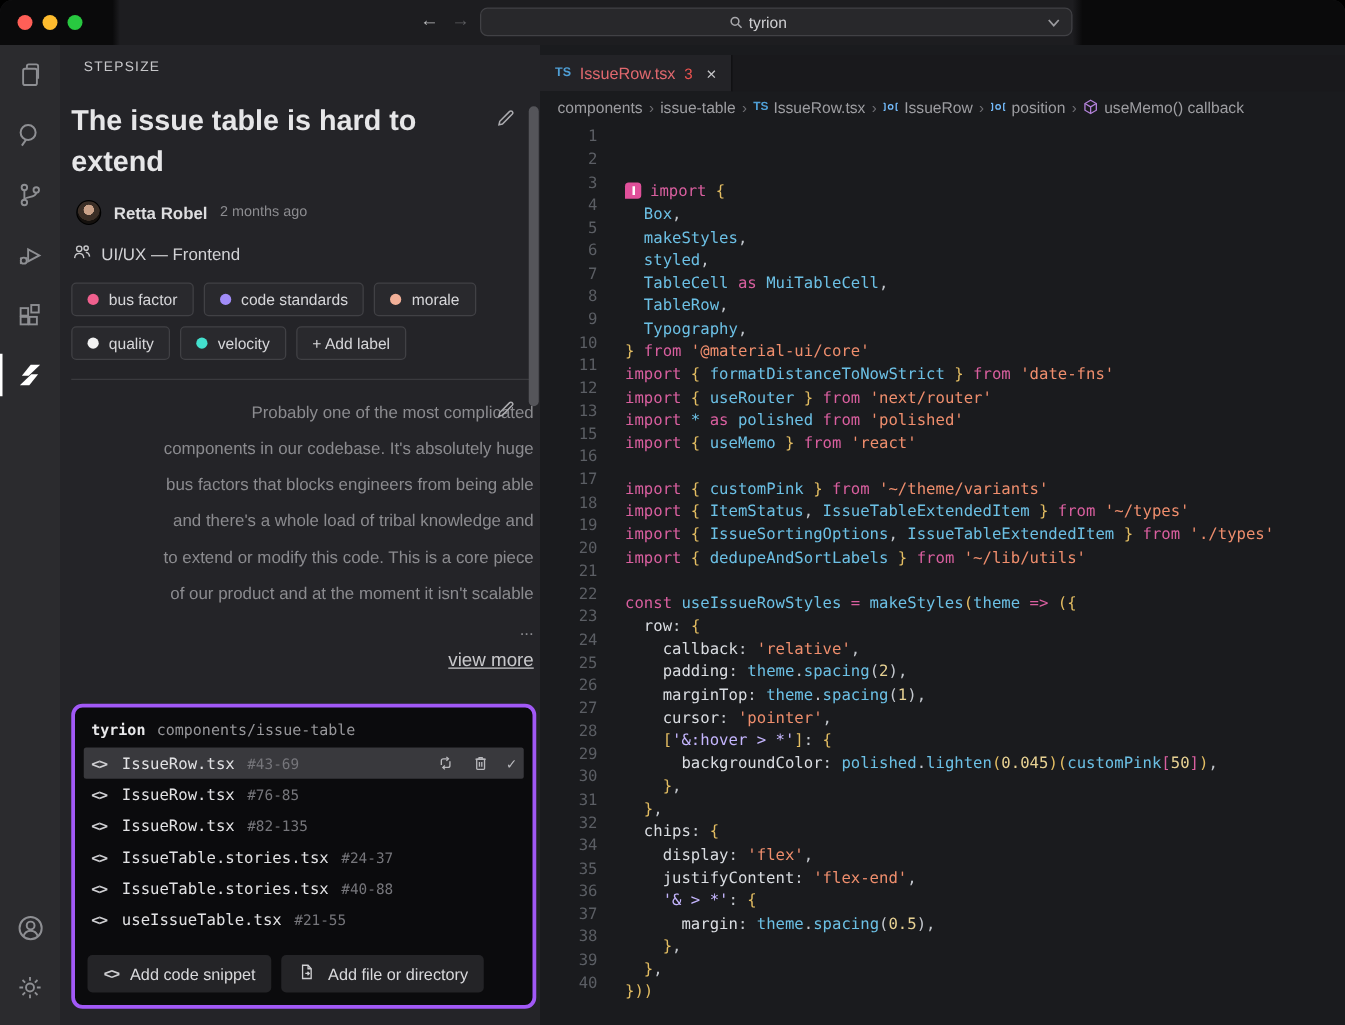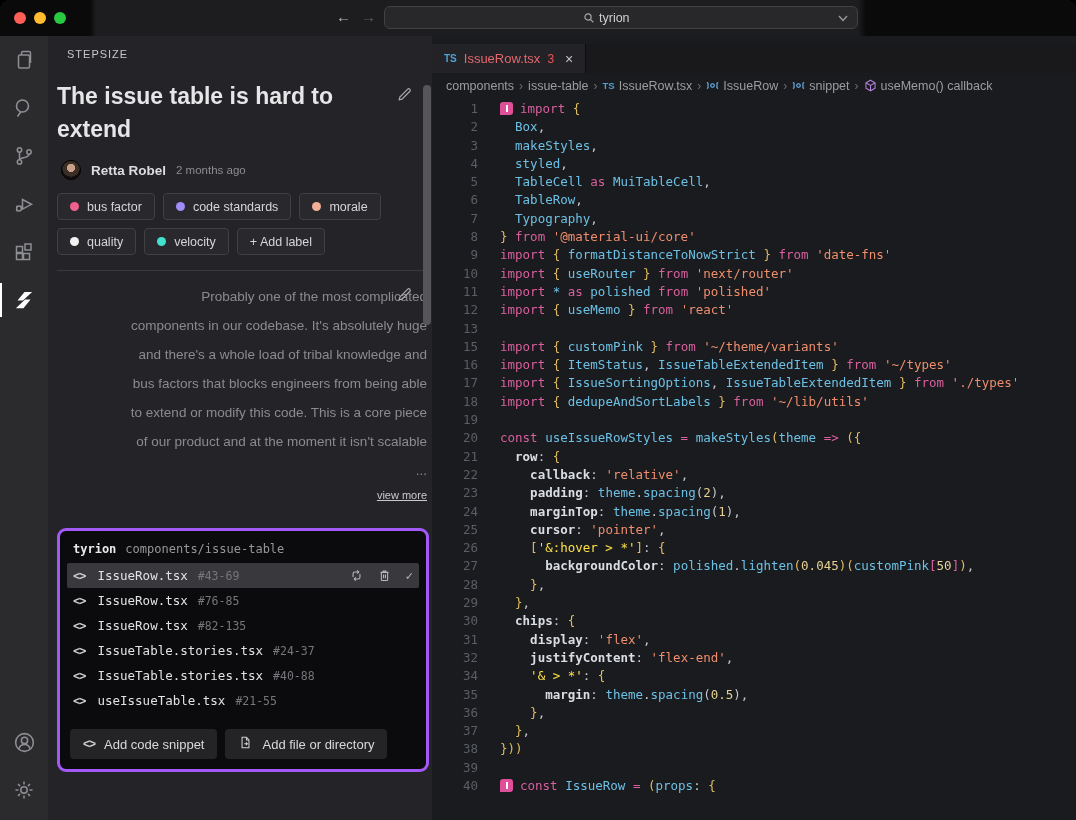--- a/index.html
+++ b/index.html
@@ -59,21 +59,21 @@
   .author-name { margin-left:10px; font-size:13.5px; font-weight:700; color:#dddddf; }
   .author-time { margin-left:10px; font-size:11.5px; color:#8c8c90; }
   .team-row { display:flex; align-items:center; gap:7px; margin-top:13px; color:#d2d2d5; font-size:13.5px; }
   .chip-wrap { display:flex; flex-wrap:wrap; gap:8px; margin-top:13px; width:350px; }
   .chip { display:inline-flex; align-items:center; gap:8px; height:27px; padding:0 12px;
     background:#29292d; border:1px solid #414145; border-radius:4px; color:#d6d6d9; font-size:12.5px; cursor:pointer; }
   .chip .dot { width:9px; height:9px; border-radius:50%; display:block; }
   .divider { height:1px; background:#3a3a3e; margin:15px 2px 0 0; }
   .desc-wrap { position:relative; margin-top:11px;text-align:right; }
   .desc-line { font-size:13.5px; line-height:29px; color:#8b8b8f; white-space:nowrap; }
-  .view-more { display:inline-block; margin-top:2px; font-size:11px; color:#c9c9cc; text-decoration:underline; cursor:pointer; }
+  .view-more { display:inline-block; margin-top:2px; font-size:15px; color:#c9c9cc; text-decoration:underline; cursor:pointer; }
 
   
   .snippet-box { margin-top:25px; width:372px; background:#0b0b0d; border:3px solid #a259f7; border-radius:9px; padding:8px 7px 10px; font-family:"DejaVu Sans Mono", monospace; }
   .snip-header { display:flex; gap:9px; padding:3px 6px 7px; font-size:12px; }
   .snip-repo { color:#e8e8ea; font-weight:700; }
   .snip-path { color:#97979b; }
   .snip-row { display:flex; align-items:center; height:25px; padding:0 6px; color:#d7d7da; font-size:12.5px; cursor:pointer; border-radius:2px; }
   .snip-row.active { background:#39393d; }
   .snip-code-icon { font-weight:700; letter-spacing:-1px; margin-right:12px; color:#cfcfd2; font-size:12px; }
   .snip-file { color:#e2e2e4; }
@@ -96,29 +96,29 @@
   .breadcrumbs { height:25px; display:flex; align-items:center; gap:5px; padding-left:14px; font-size:12.5px; color:#9d9da1; white-space:nowrap; overflow:hidden; }
   .bc-item { display:flex; align-items:center; gap:4px; cursor:pointer; }
   .bc-sep { color:#6d6d72; font-size:12px; }
   .bc-ts { color:#4f9fd6; font-size:9.5px; font-weight:700; }
   .bc-ico { display:flex; }
 
   .code { position:relative; padding-top:2px; height:730px; overflow:hidden;
     font-family:"DejaVu Sans Mono", monospace; font-size:12.5px; }
   .cl { display:flex; height:18.3px; line-height:18.3px; white-space:pre; }
   .ln { width:46px; text-align:right; color:#5b5e64; flex:none; }
-  .lc { margin-left:22px; }
+  .lc { margin-left:22px;margin-top:44px; }
   .marker { display:inline-block; position:relative; width:13px; height:13px; margin:0 7px -2px 0;
     background:#e0509a; border-radius:3px 3px 3px 0; }
   .marker::before { content:""; position:absolute; left:5.5px; top:3px; width:2px; height:7px; background:#fff; }
   .tk-kw   { color:#d95f9f; }
   .tk-id   { color:#6cc0e5; }
-  .tk-prop { color:#dadde2;font-weight:bold; }
+  .tk-prop { color:#dadde2; }
   .tk-str  { color:#ef8e6d; }
-  .tk-strp { color:#fde047; }
+  .tk-strp { color:#c4b5fd; }
   .tk-num  { color:#e7d193; }
   .tk-br1  { color:#e3bd62; }
   .tk-br2  { color:#d95f9f; }
   .tk-pun  { color:#c3c7cd; }
   .tk-plain{ color:#cccccc; }
 </style>
 </head>
 <body>
 
 <div id="window">
@@ -235,20 +235,31 @@
           </svg>
       </span>
     </div>
 
     <div class="author-row">
       <span class="avatar"></span>
       <span class="author-name">Retta Robel</span>
       <span class="author-time">2 months ago</span>
     </div>
 
+    <div class="team-row">
+      <span>
+        <svg width="17" height="17" viewBox="0 0 24 24" fill="none" stroke="#c6c6c9" stroke-width="1.6">
+            <circle cx="9" cy="8.5" r="3"></circle>
+            <path d="M3.8 19c.4-3.6 2.5-5.3 5.2-5.3s4.8 1.7 5.2 5.3"></path>
+            <circle cx="16.8" cy="7.8" r="2.4"></circle>
+            <path d="M16.4 12.4c2.6.2 4 1.9 4.3 5"></path>
+          </svg>
+      </span>
+      <span>UI/UX — Frontend</span>
+    </div>
 
     <div class="chip-wrap">
       <div class="chip">
           <span class="dot" style="background: rgb(240, 96, 142);"></span>
           <span>bus factor</span>
         </div>
         <div class="chip">
           <span class="dot" style="background: rgb(161, 140, 248);"></span>
           <span>code standards</span>
         </div>
@@ -268,22 +279,22 @@
         <span>+ Add label</span>
       </div>
     </div>
 
     <div class="divider"></div>
 
     <div class="desc-wrap">
       <div id="desc-lines">
           <div class="desc-line">Probably one of the most complicated</div>
           <div class="desc-line">components in our codebase. It's absolutely huge</div>
+          <div class="desc-line">bus factors that blocks engineers from being able</div>
           <div class="desc-line">and there's a whole load of tribal knowledge and</div>
-          <div class="desc-line">bus factors that blocks engineers from being able</div>
           <div class="desc-line">to extend or modify this code. This is a core piece</div>
           <div class="desc-line">of our product and at the moment it isn't scalable</div>
           <div class="desc-line">...</div>
         </div>
       <span class="edit-pen" style="top:4px;">
         <svg width="17" height="17" viewBox="0 0 24 24" fill="none" stroke="currentColor" stroke-width="1.7">
             <path d="M4.5 19.5l.9-3.9L16.6 4.4a1.9 1.9 0 0 1 2.7 0l.3.3a1.9 1.9 0 0 1 0 2.7L8.4 18.6z"></path>
           </svg>
       </span>
       <span class="view-more">view more</span>
@@ -399,21 +410,21 @@
           <span>IssueRow</span>
         </span>
         <span class="bc-sep">›</span>
         <span class="bc-item">
           <span class="bc-ico">
             <svg width="13" height="13" viewBox="0 0 16 16" fill="none" stroke="#75beff" stroke-width="1.3">
               <path d="M2.5 4.5v7M1 4.5h1.5M1 11.5h1.5M13.5 4.5v7M15 4.5h-1.5M15 11.5h-1.5"></path>
               <circle cx="8" cy="8" r="2.2"></circle>
             </svg>
           </span>
-          <span>snippet</span>
+          <span>position</span>
         </span>
         <span class="bc-sep">›</span>
         <span class="bc-item">
           <span class="bc-ico">
             <svg width="13" height="13" viewBox="0 0 16 16" fill="none" stroke="#b180d7" stroke-width="1.3">
               <path d="M8 1.5l5.6 3.2v6.6L8 14.5l-5.6-3.2V4.7z"></path>
               <path d="M2.4 4.7L8 8l5.6-3.3M8 8v6.5"></path>
             </svg>
           </span>
           <span>useMemo() callback</span>

